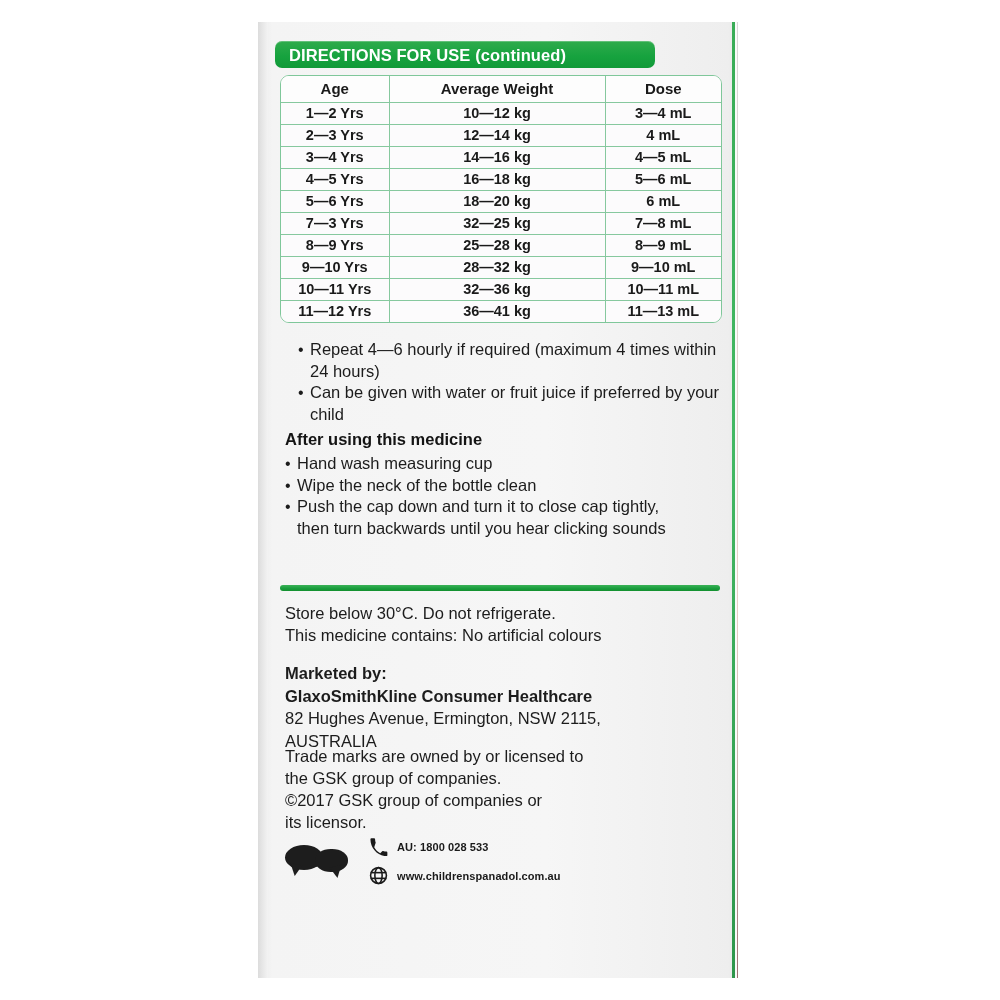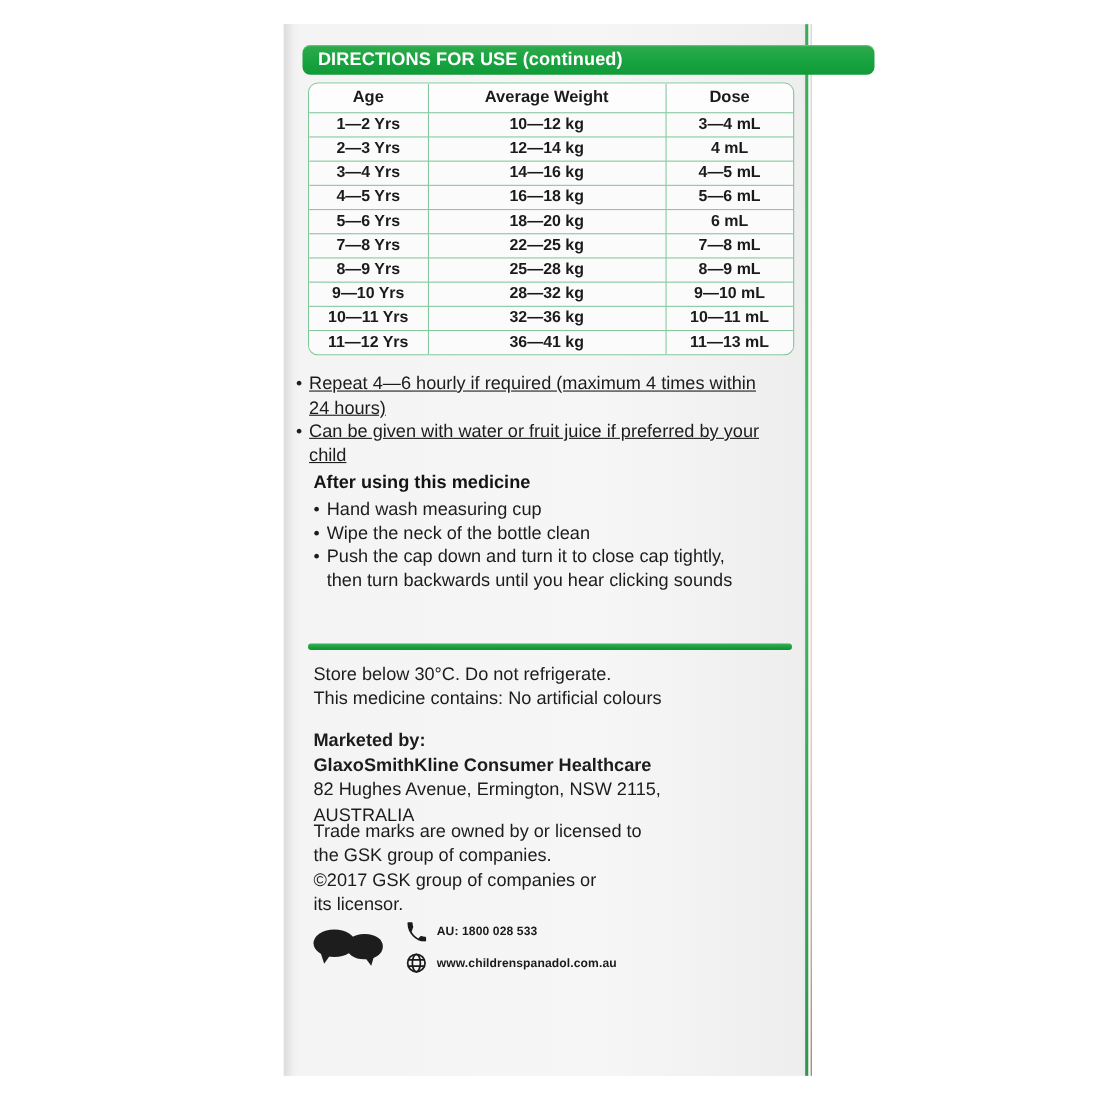--- a/index.html
+++ b/index.html
@@ -53,21 +53,21 @@
   }
   .edge-green  { left: 474px; width: 3px; background: linear-gradient(180deg,#2aa74a 0%, #36b457 45%, #1f8f3e 100%); opacity: .92; }
   .edge-white  { left: 477px; width: 2px; background: #fafafa; }
   .edge-thin   { left: 479px; width: 1px; background: linear-gradient(180deg,#d7d7d7 0%, #e8cfc6 62%, #c5b0aa 80%, #9c6f72 100%); }
 
   
   .title-bar {
     position: absolute;
     left: 17px;
     top: 19px;
-    width: 520px;
+    width: 380px;
     height: 27px;
     background: linear-gradient(180deg, #2fab4c 0%, #17a33f 55%, #119a38 100%);
     border-radius: 7px;
     box-shadow: inset 0 1px 0 rgba(255,255,255,.25);
   }
   .title-bar span {
     position: absolute;
     left: 14px;
     top: 50%;
     transform: translateY(-50%);
@@ -121,21 +121,21 @@
   col.c-wt  { width: 216px; }
   col.c-dose{ width: 116px; }
 
   
   .copy {
     position: absolute;
     color: #1c1c1c;
     font-size: 16.5px;
     line-height: 21.5px;
   }
-  .bullets-1 { left: 11px; top: 317px; width: 430px; text-decoration: underline; }
+  .bullets-1 { left: 40px; top: 317px; width: 430px; }
   .bullets-2 { left: 27px; top: 431px; width: 400px; }
 
   ul.b {
     list-style: none;
     margin: 0;
     padding: 0;
   }
   ul.b > li {
     position: relative;
     padding-left: 12px;
@@ -322,22 +322,22 @@
             <td>4—5 Yrs</td>
             <td>16—18 kg</td>
             <td>5—6 mL</td>
           </tr>
           <tr>
             <td>5—6 Yrs</td>
             <td>18—20 kg</td>
             <td>6 mL</td>
           </tr>
           <tr>
-            <td>7—8 Yrs</td>
-            <td>22—25 kg</td>
+            <td>7—3 Yrs</td>
+            <td>32—25 kg</td>
             <td>7—8 mL</td>
           </tr>
           <tr>
             <td>8—9 Yrs</td>
             <td>25—28 kg</td>
             <td>8—9 mL</td>
           </tr>
           <tr>
             <td>9—10 Yrs</td>
             <td>28—32 kg</td>

